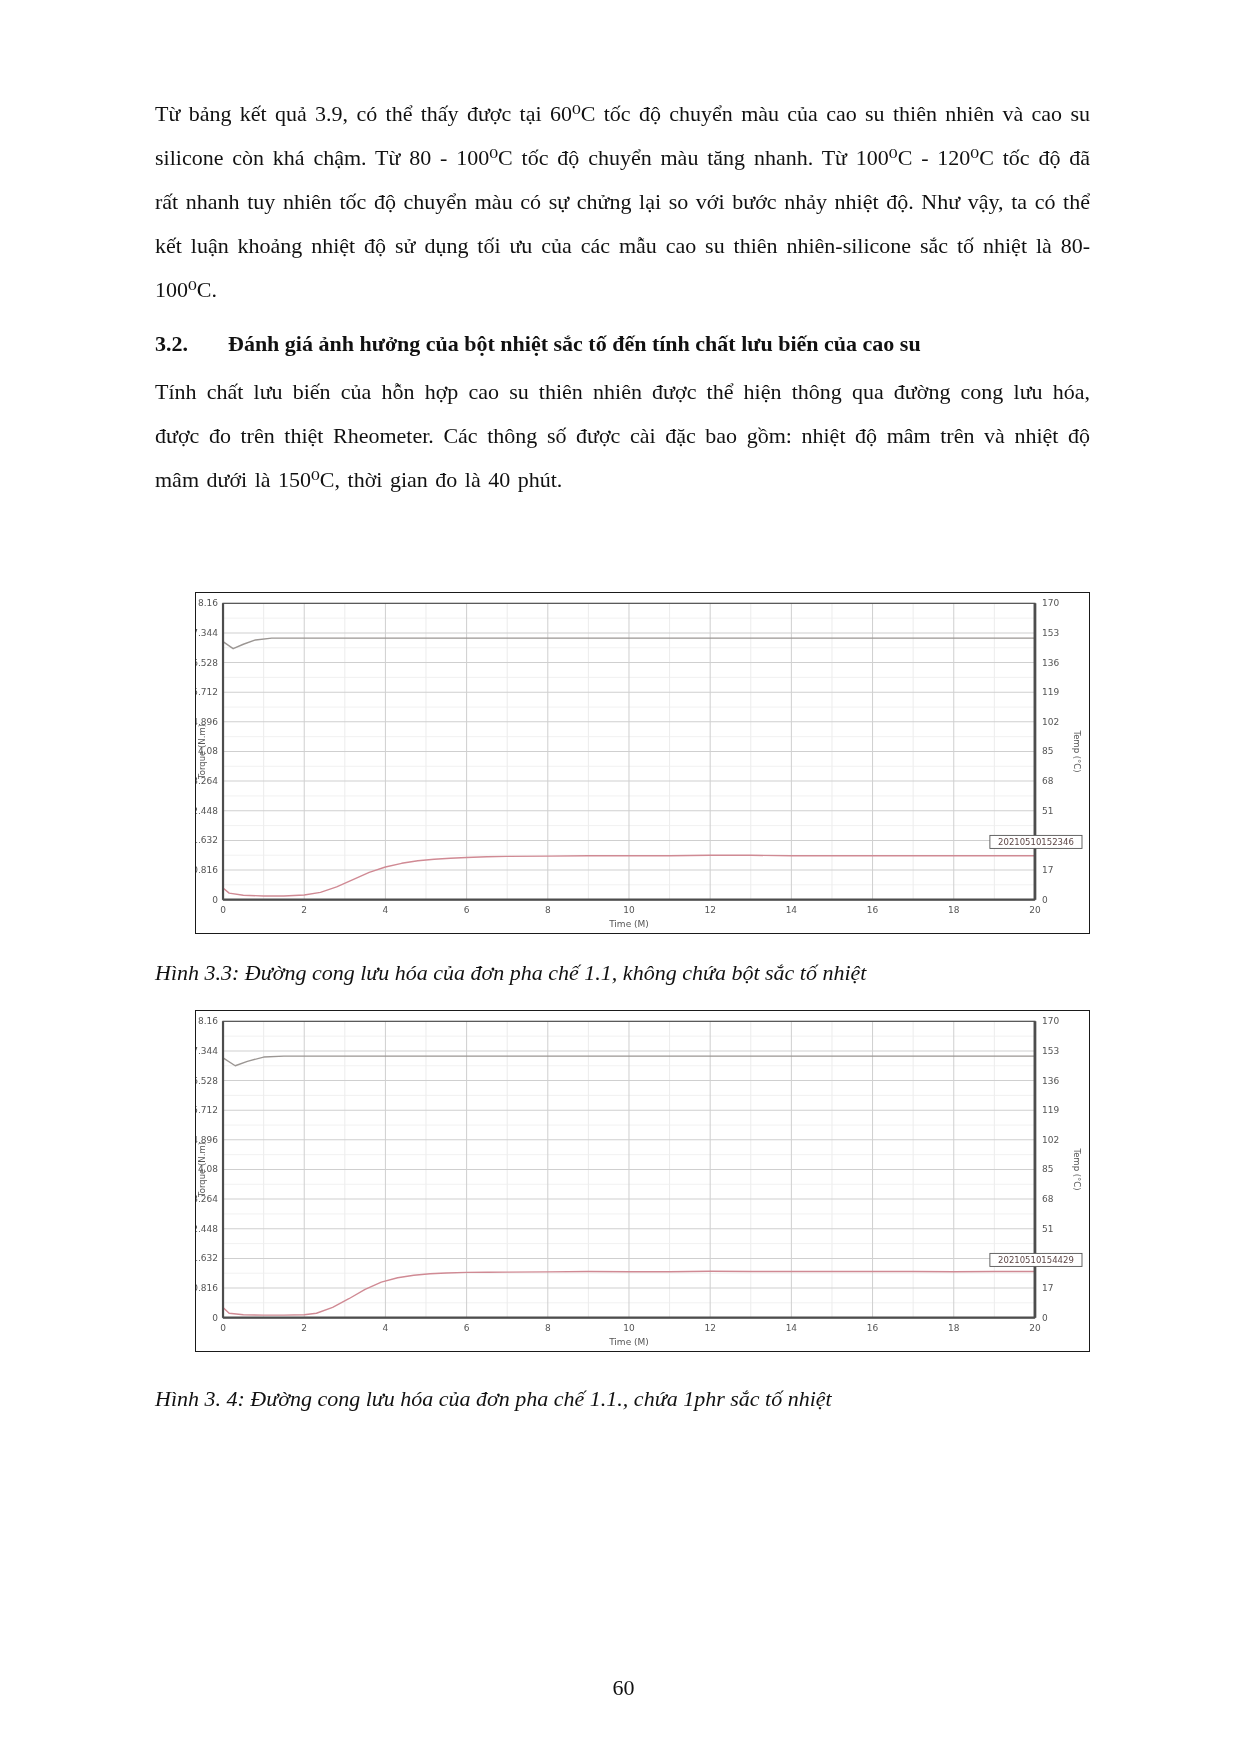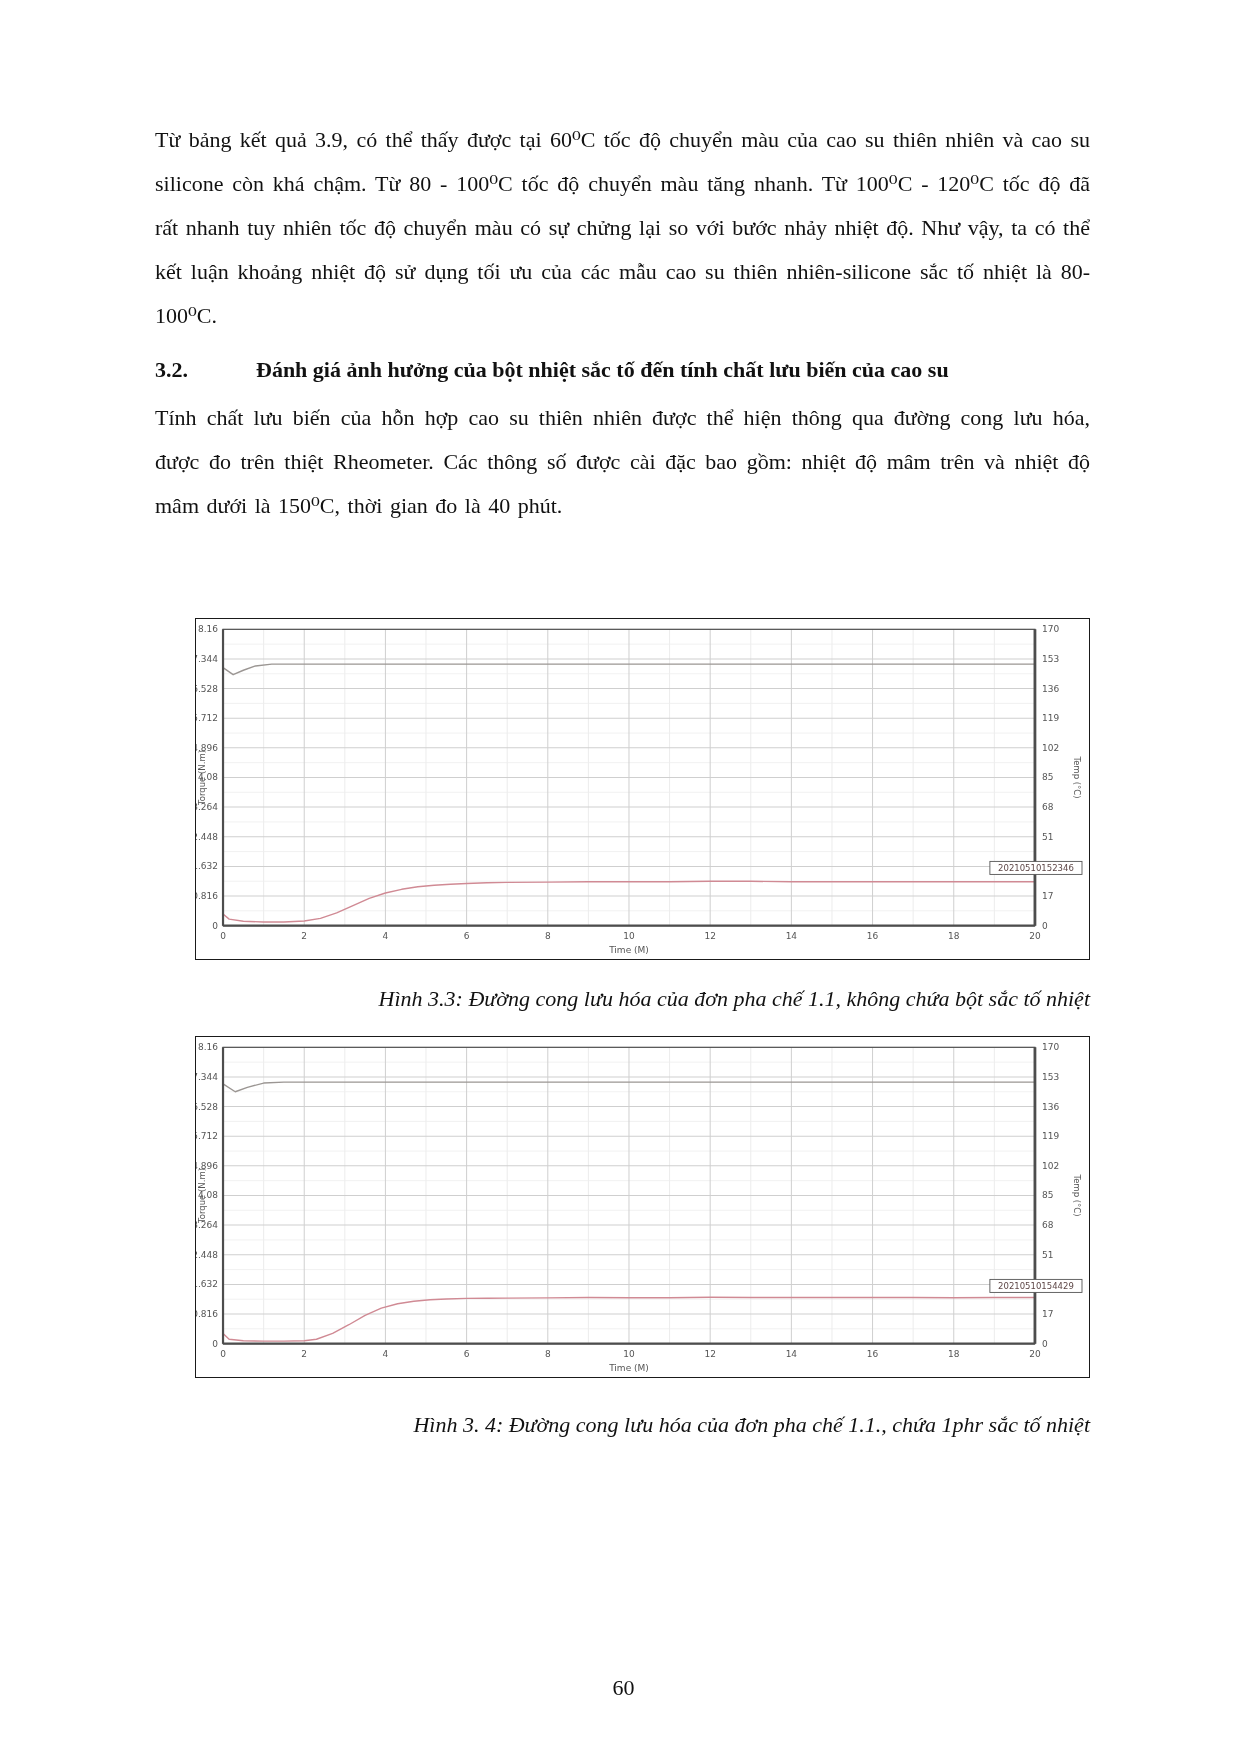--- a/index.html
+++ b/index.html
@@ -1,58 +1,58 @@
 <!DOCTYPE html>
 <html><head>
 <meta charset="utf-8">
 <style>
   html,body{margin:0;padding:0;background:#888;}
   .page{
     position:relative;
     width:1240px;height:1754px;
     background:#ffffff;
     box-sizing:border-box;
-    padding:118px 150px 0 155px;
+    padding:92px 150px 0 155px;
     font-family:"Liberation Serif","DejaVu Serif",serif;
     color:#111;
     overflow:hidden;
   }
   .body-text{
     margin:0;
     font-size:22px;
     line-height:44px;
     text-align:justify;
     word-spacing:2px;
   }
   .heading{
     display:flex;
     font-weight:bold;
     font-size:22px;
     line-height:32px;
   }
   .heading .hnum{flex:0 0 73px;}
   .heading .htext{flex:1;}
-  .h32{margin-top:16px;gap:28px;}
+  .h32{margin-top:16px;}
   .h321{margin-top:18px;}
   .para2{margin-top:10px;}
   figure{margin:0;padding:0;}
   .fig1{margin-top:90px;}
   .fig2{margin-top:22px;}
   .chart-box{
     width:895px;height:342px;
     margin-left:40px;
     border:1.5px solid #1a1a1a;
     box-sizing:border-box;
     background:#ffffff;
   }
   .caption{
     font-style:italic;
     font-size:22px;
     line-height:30px;
-    text-align:right;
+    text-align:left;
     white-space:nowrap;
   }
   .cap1{margin-top:24px;}
   .cap2{margin-top:32px;}
   .page-number{
     position:absolute;
     left:7px;right:0;
     top:1675px;
     text-align:center;
     font-size:22px;

